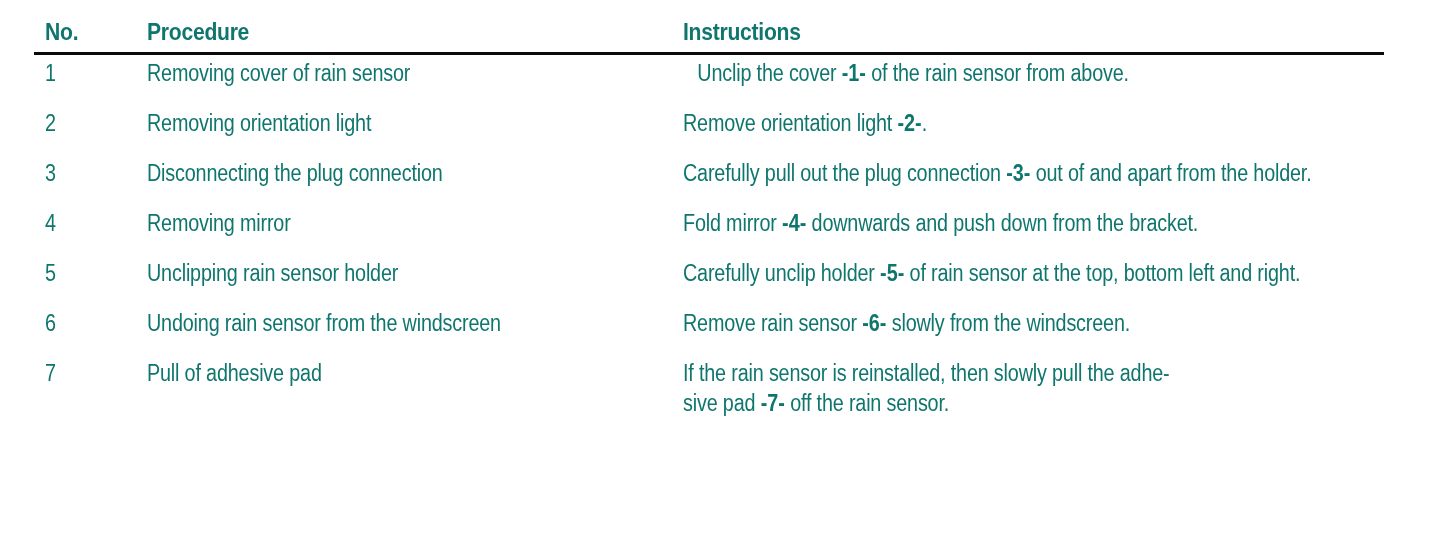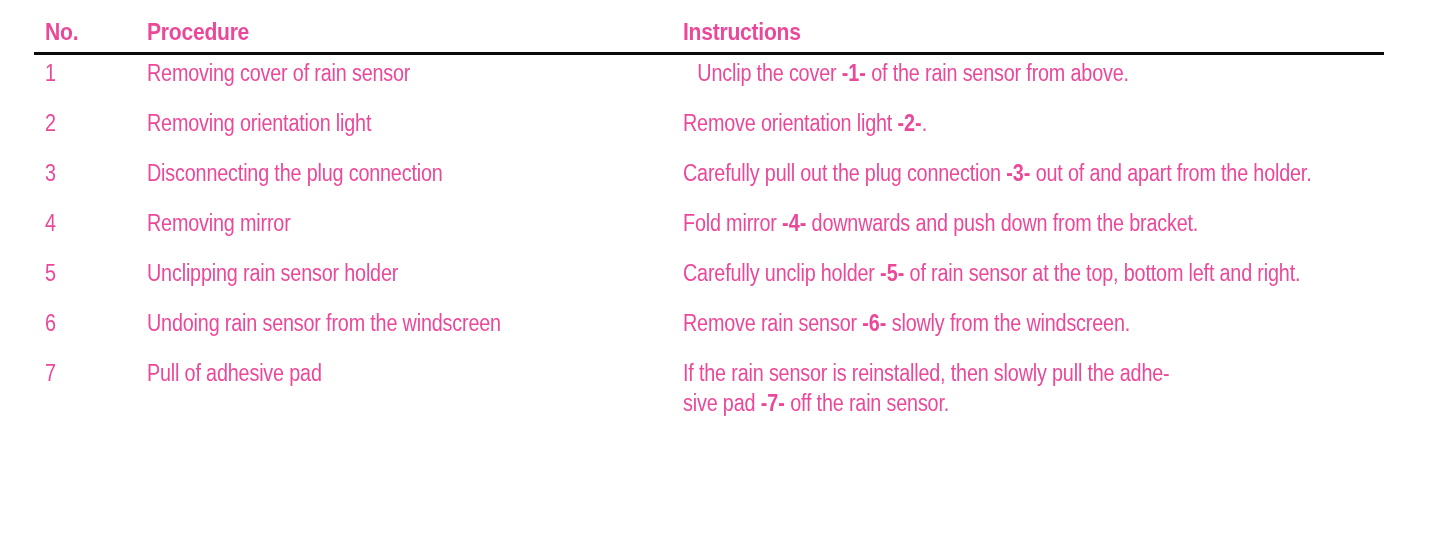--- a/index.html
+++ b/index.html
@@ -5,21 +5,21 @@
   html, body {
     margin: 0;
     padding: 0;
     background: #ffffff;
   }
   .page {
     position: relative;
     width: 1440px;
     height: 554px;
     background: #ffffff;
-    color: #ec4899;
+    color: #0f766e;
     font-family: "Liberation Sans", "DejaVu Sans", sans-serif;
     overflow: hidden;
     -webkit-font-smoothing: none;
   }
 
   
   .table {
     position: absolute;
     left: 34px;
     top: 0;

